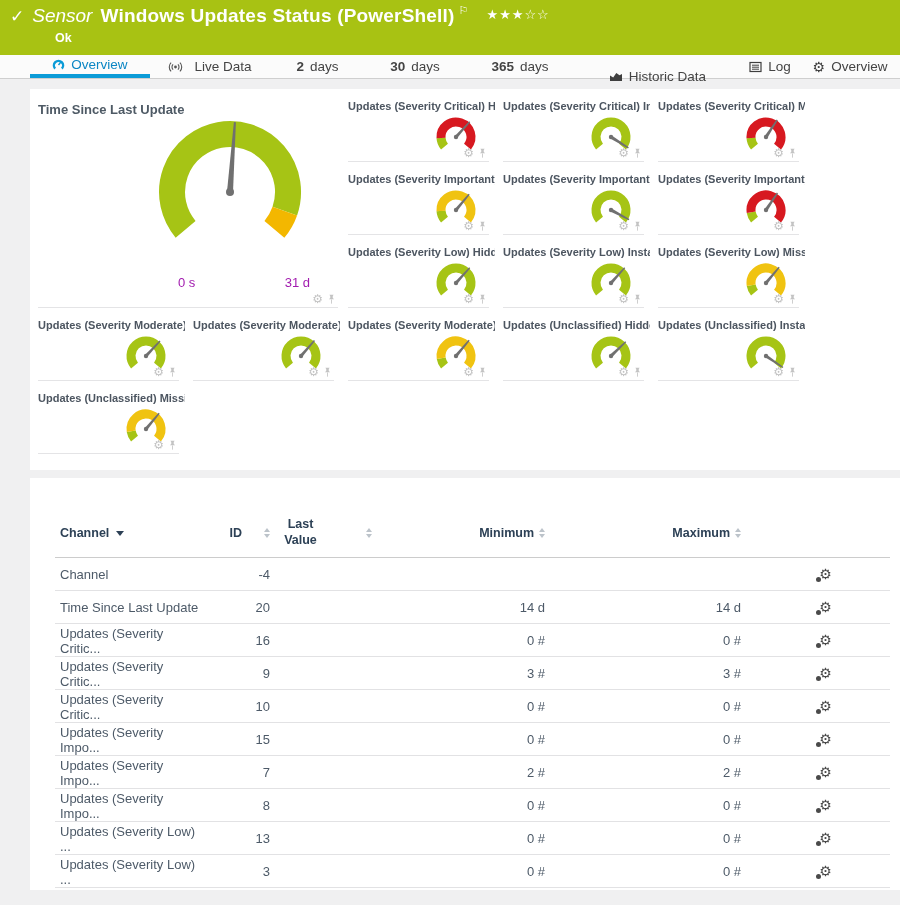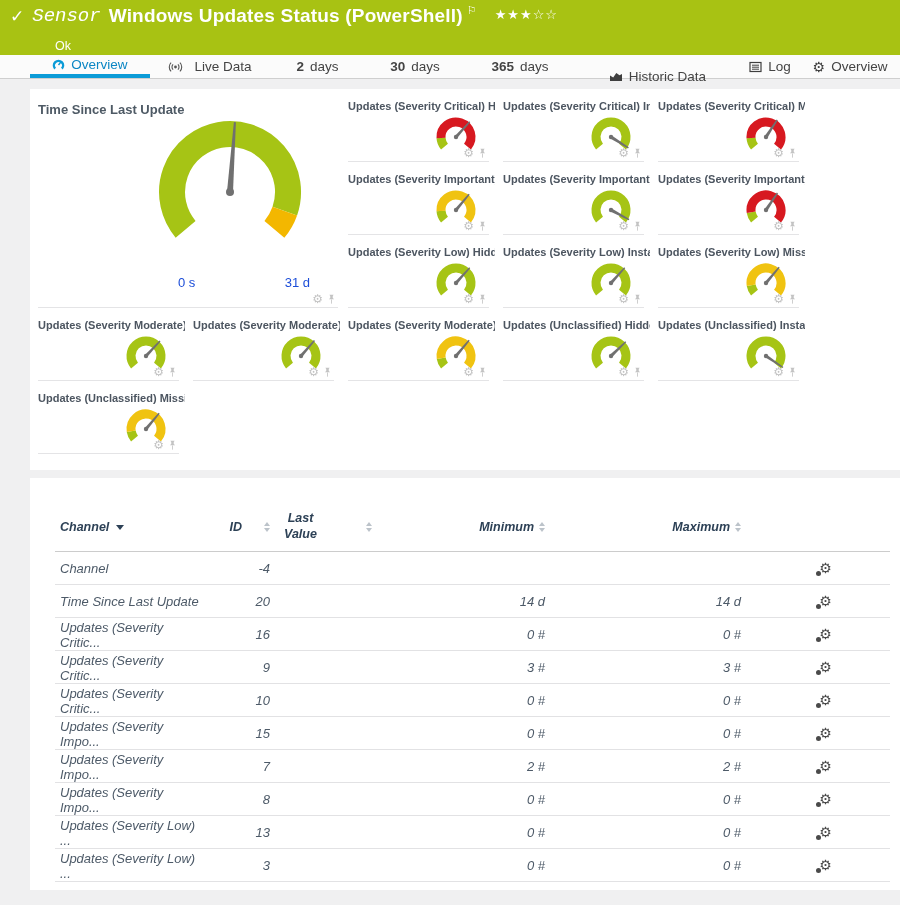--- a/index.html
+++ b/index.html
@@ -3,58 +3,58 @@
 <meta charset="utf-8">
 <style>
   * { margin:0; padding:0; box-sizing:border-box; }
   html,body { width:900px; height:905px; overflow:hidden; background:#f0f0f1;
     font-family:"Liberation Sans", sans-serif; }
 
   
   .hdr { position:relative; height:55px; background:#a8c213; color:#fff; }
   .hdr-row1 { display:flex; align-items:center; padding:5px 0 0 10px; }
   .hdr-check { font-family:"DejaVu Sans",sans-serif; font-size:17px; font-weight:bold; margin-right:8px; }
-  .hdr-kind { font-style:italic; font-size:19px; margin-right:8px; font-weight:400;font-family:Liberation Mono, monospace; }
+  .hdr-kind { font-style:italic; font-size:19px; margin-right:8px; font-weight:400; }
   .hdr-title { font-size:19px; font-weight:bold; letter-spacing:0.2px; }
   .hdr-flag { font-family:"DejaVu Sans",sans-serif; font-size:11px; vertical-align:super; margin-left:4px; position:relative; top:-6px; }
   .hdr-stars { font-family:"DejaVu Sans",sans-serif; font-size:13px; margin-left:18px; letter-spacing:1px; position:relative; top:-2px;}
-  .hdr-status { font-size:12.5px; font-weight:normal; padding:4px 0 0 55px;margin-top:8px; }
+  .hdr-status { font-size:12.5px; font-weight:bold; padding:4px 0 0 55px; }
 
   
   .tabs { display:flex; height:24px; background:#fbfbfb; border-bottom:1px solid #cfcfcf; padding-left:30px; }
   .tab { display:flex; align-items:center; justify-content:center; gap:6px;
     font-size:13.5px; color:#444; cursor:pointer; white-space:nowrap; }
   .tab .tnum { font-weight:bold; }
   .tab-overview { flex:0 0 120px; border-bottom:4px solid #0b9bd7; color:#0b86c4; }
   .tab-live { flex:0 0 120px;gap:11px; } .tab-2d { flex:0 0 95px; } .tab-30d { flex:0 0 100px; }
   .tab-365d { flex:0 0 110px; } .tab-historic { flex:0 0 165px;margin-top:19px; } .tab-log { flex:0 0 60px; }
   .tab-settings { flex:1; }
   .tab svg { display:block; }
   .gear-glyph { font-family:"DejaVu Sans",sans-serif; font-size:14px; color:#3f3f3f; line-height:1; }
 
   
   .panel { background:#fff; margin-left:30px; }
   .panel1 { margin-top:10px; }
-  .panel2 { margin-top:8px; min-height:412px; padding-top:24px;font-style:italic; }
+  .panel2 { margin-top:8px; min-height:412px; padding-top:30px; }
 
   
   .ggrid { display:grid; grid-template-columns:repeat(5,155px); grid-auto-rows:73px;
     padding:10px 0 6px 8px; }
   .gcell { position:relative; padding-right:8px; }
   .gcell::after { content:""; position:absolute; left:0; right:14px; bottom:10px;
     border-bottom:1px solid #e4e4e6; }
   .gcell-big { grid-column:1 / 3; grid-row:1 / 4; }
   .gcell-big::after { right:10px; }
   .gtitle { font-size:13px; font-weight:bold; color:#4e5a65; padding-top:3px; }
   .glabel { font-size:11px; font-weight:bold; color:#4c5560; white-space:nowrap;
     overflow:hidden; line-height:15px; }
   .gsvg-small { display:block; margin:0 0 0 76px; }
   .gwrap-main { width:220px; margin-left:82px; margin-top:2px; }
   .gmain-labels { display:flex; justify-content:space-between; padding:2px 30px 0 58px;
-    font-size:13px; color:#1d4ed8; }
+    font-size:13px; color:#a21caf; }
   .cell-icons { position:absolute; right:16px; bottom:13px; display:flex; align-items:center;
     gap:4px; color:#c3c3c3; }
   .gcell-big .cell-icons { right:12px; }
   .cell-icons .gear-sm { font-family:"DejaVu Sans",sans-serif; font-size:12px; line-height:1; }
   .cell-icons svg { fill:currentColor; display:block; }
 
   
   .trow { display:grid; grid-template-columns:170px 70px 110px 175px 196px 1fr;
     align-items:center; position:relative; }
   .thead { height:50px; font-size:12.5px; font-weight:bold; color:#2d4156; }

